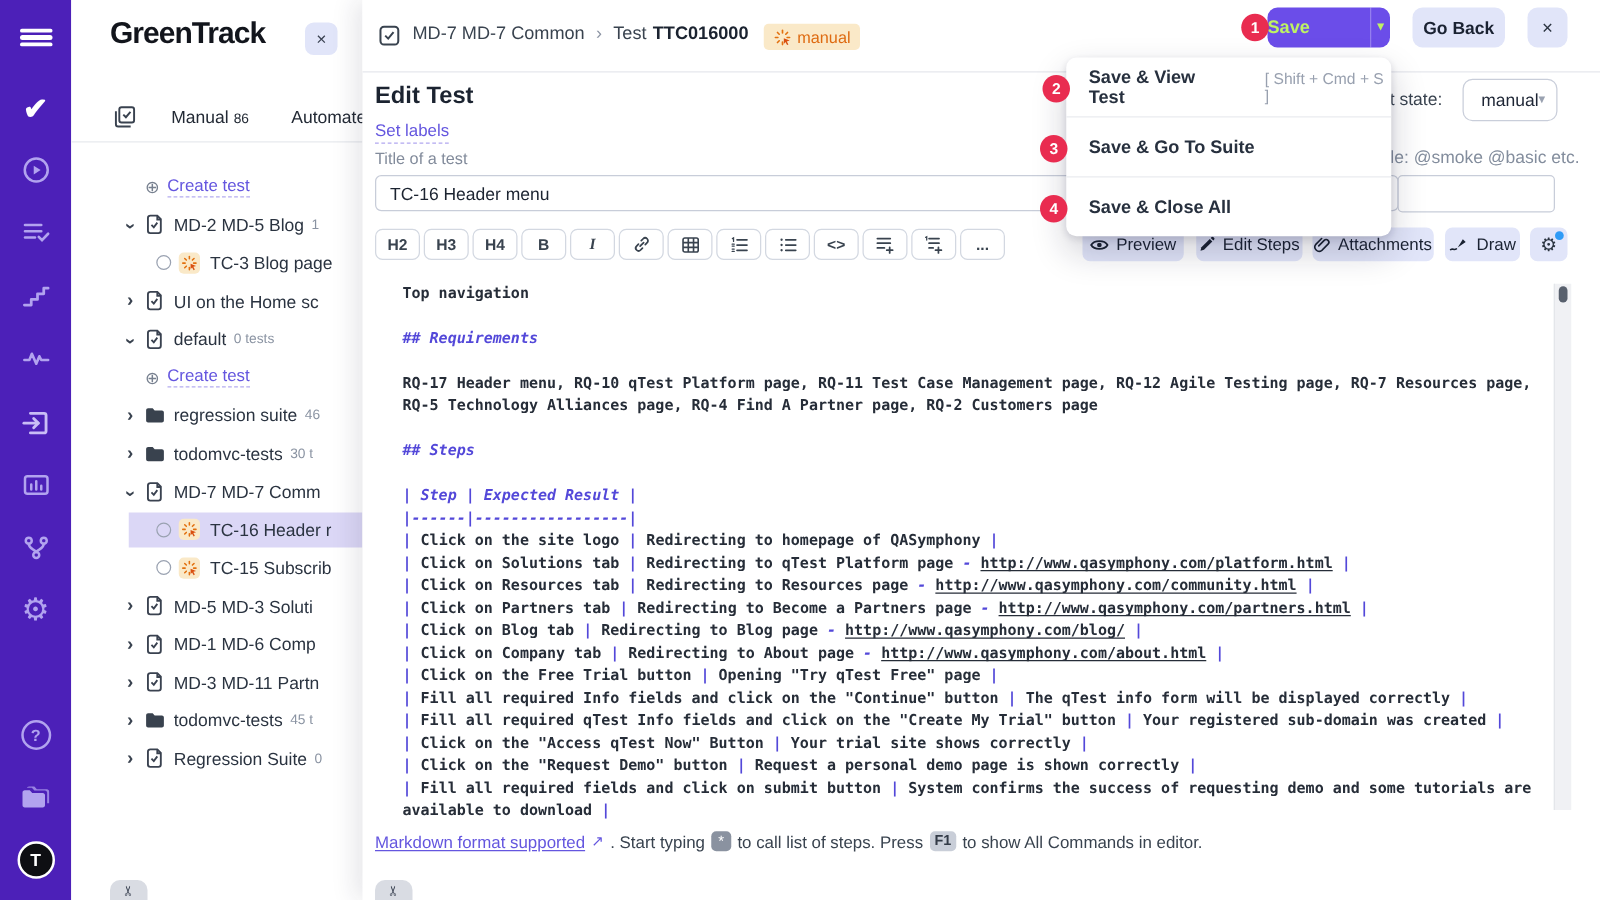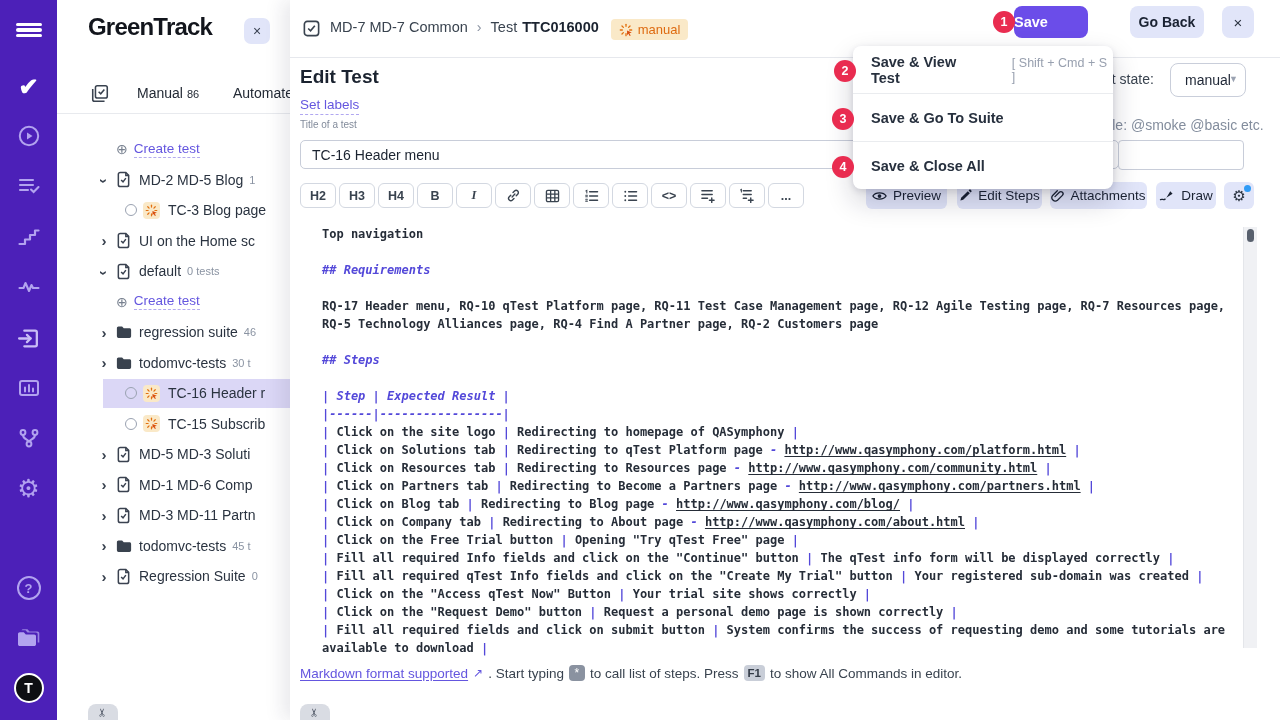--- a/index.html
+++ b/index.html
@@ -45,32 +45,32 @@
   .pill span{display:inline-block;transform:rotate(-90deg);font-size:11px;}
   
   .overlay{position:absolute;left:290px;top:0;width:990px;height:720px;background:#fff;
            box-shadow:-7px 0 18px rgba(25,25,60,.10);}
   .topbar{position:absolute;left:0;top:0;width:990px;height:57px;border-bottom:1px solid #e6e8ed;background:#fff;}
   .bc{position:absolute;left:12px;top:19px;display:flex;align-items:flex-start;font-size:14.5px;color:#39434f;}
   .bc .sep{margin:0 9px;color:#8c94a3;}
   .bc b{color:#1b2330;margin-left:5px;}
   .badge{display:inline-flex;align-items:center;gap:5px;background:#fae9c8;color:#de6a10;font-size:13px;
          border-radius:4px;padding:3px 8px;margin-left:12px;}
-  .btn-save{position:absolute;left:724px;top:6px;width:74px;height:32px;background:#6b4de9;border-radius:8px;
-            display:flex;align-items:center;color:#ffffff;font-size:14.5px;font-weight:600;cursor:pointer;gap:48px;}
+  .btn-save{position:absolute;left:724px;top:6px;width:98px;height:32px;background:#6b4de9;border-radius:8px;
+            display:flex;align-items:center;color:#bef264;font-size:14.5px;font-weight:600;cursor:pointer;gap:48px;}
   .btn-save .lbl{flex:1;text-align:center;}
   .btn-save .car{width:28px;text-align:center;border-left:1px solid rgba(255,255,255,.28);font-size:10px;line-height:32px;}
   .btn-back{position:absolute;left:840px;top:6px;width:74px;height:32px;background:#e1e5f9;border-radius:8px;
             display:flex;align-items:center;justify-content:center;font-size:14px;font-weight:600;color:#1a2232;cursor:pointer;}
   .btn-x{position:absolute;left:932px;top:6px;width:32px;height:32px;background:#e1e5f9;border-radius:8px;
          display:flex;align-items:center;justify-content:center;font-size:15px;color:#2a3340;cursor:pointer;}
   .h1{position:absolute;left:10px;top:66px;font-size:19px;font-weight:700;color:#1b2330;}
   .setlabels{position:absolute;left:10px;top:97px;font-size:13.5px;color:#6456df;
              border-bottom:1px dashed #b1a7f0;padding-bottom:2px;cursor:pointer;}
-  .flabel{position:absolute;left:10px;top:119px;font-size:10px;color:#828b9b;}
+  .flabel{position:absolute;left:10px;top:119px;font-size:13px;color:#828b9b;}
   .title-in{position:absolute;left:10px;top:140px;width:795px;height:27px;border:1px solid #c8cdd9;border-radius:5px;
             padding:0 11px;font-size:14px;color:#1b2330;font-family:"Liberation Sans",sans-serif;outline:none;}
   .state-lbl{position:absolute;left:800px;top:71px;font-size:14px;color:#39434f;}
   .state-sel{position:absolute;left:880px;top:63px;width:74px;height:32px;border:1px solid #c9ceda;border-radius:8px;
              background:#fff;display:flex;align-items:center;justify-content:center;font-size:14px;color:#1e2635;cursor:pointer;}
   .state-sel .car{position:absolute;right:7px;top:10px;font-size:9px;color:#9aa2b1;}
   .lab-hint{position:absolute;left:760px;top:117px;width:205px;text-align:right;font-size:14px;color:#838d9d;white-space:nowrap;}
   .tag-in{position:absolute;left:828px;top:140px;width:120px;height:26px;border:1px solid #c8cdd9;border-radius:4px;outline:none;}
   .fmtbar{position:absolute;left:10px;top:183px;display:flex;gap:3px;}
   .fbtn{min-width:26px;height:23px;padding:0 4px;background:#fff;border:1px solid #d3d8e1;border-radius:6px;
@@ -264,20 +264,32 @@
         <div class="trow">
           <span class="chev">›</span>
           <span class="ticon">
             <svg width="16" height="14" viewBox="0 0 18 15" fill="#39424e">
               <path d="M1 3.2 C1 2.2 1.8 1.4 2.8 1.4 h4.1 l1.8 2 h6.5 c1 0 1.8.8 1.8 1.8 v7.2 c0 1-.8 1.8-1.8 1.8 H2.8 c-1 0-1.8-.8-1.8-1.8 z"></path>
             </svg>
           </span>
           <span class="tlabel">todomvc-tests</span>
           <span class="tcount">30 t</span>
         </div>
+        <div class="trow">
+          <span class="chev down">›</span>
+          <span class="ticon">
+            <svg width="15" height="17" viewBox="0 0 16 18" fill="none" stroke="#3a4250" stroke-width="1.6">
+              <path d="M2.5 3.5 a2 2 0 0 1 2-2 h6 l3 3 v10 a2 2 0 0 1-2 2 h-7 a2 2 0 0 1-2-2 z"></path>
+              <path d="M10.5 1.8 v3 h3"></path>
+              <path d="M5.5 9.5 l2 2 3-4"></path>
+            </svg>
+          </span>
+          <span class="tlabel">MD-7 MD-7 Comm</span>
+          <span class="tcount"></span>
+        </div>
         <div class="trow sel">
           <span class="circ"></span>
           <span class="mbadge">
             <svg width="13" height="13" viewBox="0 0 16 16">
               <g stroke="#e2700f" stroke-width="1.5" stroke-linecap="round">
                 <line x1="8" y1="1.5" x2="8" y2="3.8"></line>
                 <line x1="12.6" y1="3.4" x2="11" y2="5"></line>
                 <line x1="14.5" y1="8" x2="12.2" y2="8"></line>
                 <line x1="3.4" y1="3.4" x2="5" y2="5"></line>
                 <line x1="1.5" y1="8" x2="3.8" y2="8"></line>

